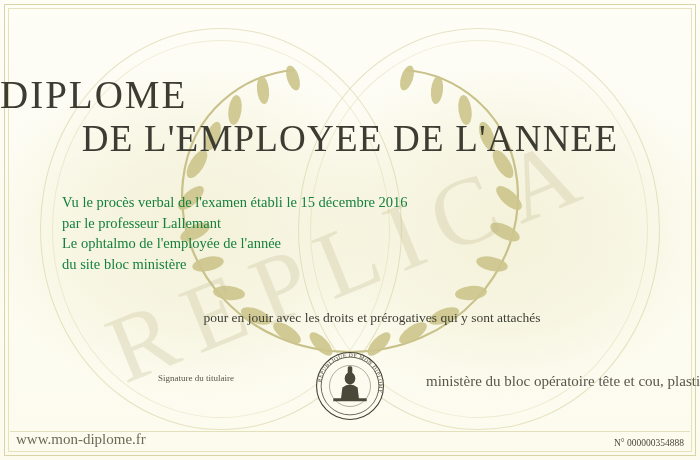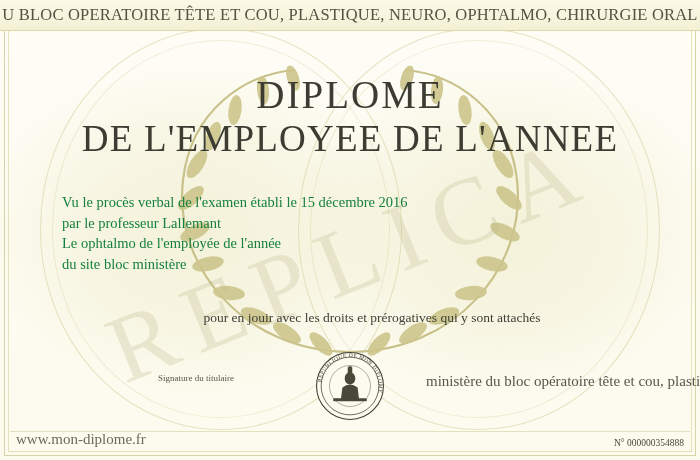--- a/index.html
+++ b/index.html
@@ -97,21 +97,20 @@
     font-family: "Liberation Serif", serif;
     white-space: nowrap;
     pointer-events: none;
   }
 
   
   .title1 {
     position: absolute;
     left: 0; right: 0;
     top: 72px;
-    text-align: center;
     font-size: 39px;
     letter-spacing: 2px;
     color: #3d3c33;
   }
   .title2 {
     position: absolute;
     left: 0; right: 0;
     top: 117px;
     text-align: center;
     font-size: 37px;
@@ -237,23 +236,20 @@
       <ellipse cx="244" cy="292" rx="15" ry="6.5" transform="rotate(-46 244 292)"></ellipse>
       <ellipse cx="352" cy="84" rx="15" ry="6.5" transform="rotate(70 352 84)"></ellipse>
       <ellipse cx="330" cy="58" rx="15" ry="6.5" transform="rotate(82 330 58)"></ellipse>
       <ellipse cx="302" cy="38" rx="14" ry="6" transform="rotate(96 302 38)"></ellipse>
       <ellipse cx="272" cy="26" rx="13" ry="6" transform="rotate(108 272 26)"></ellipse>
     </g>
   </svg>
 
   <div class="watermark">REPLICA</div>
 
-  <div class="top-band">
-    <span class="top-band-text">U BLOC OPERATOIRE TêTE ET COU, PLASTIQUE, NEURO, OPHTALMO, CHIRURGIE ORAL</span>
-  </div>
 
   <div class="title1">DIPLOME</div>
   <div class="title2">DE L'EMPLOYEE DE L'ANNEE</div>
 
   <div class="body-lines">
     <div>Vu le procès verbal de l'examen établi le 15 décembre 2016</div>
     <div>par le professeur Lallemant</div>
     <div>Le ophtalmo de l'employée de l'année</div>
     <div>du site bloc ministère</div>
   </div>

